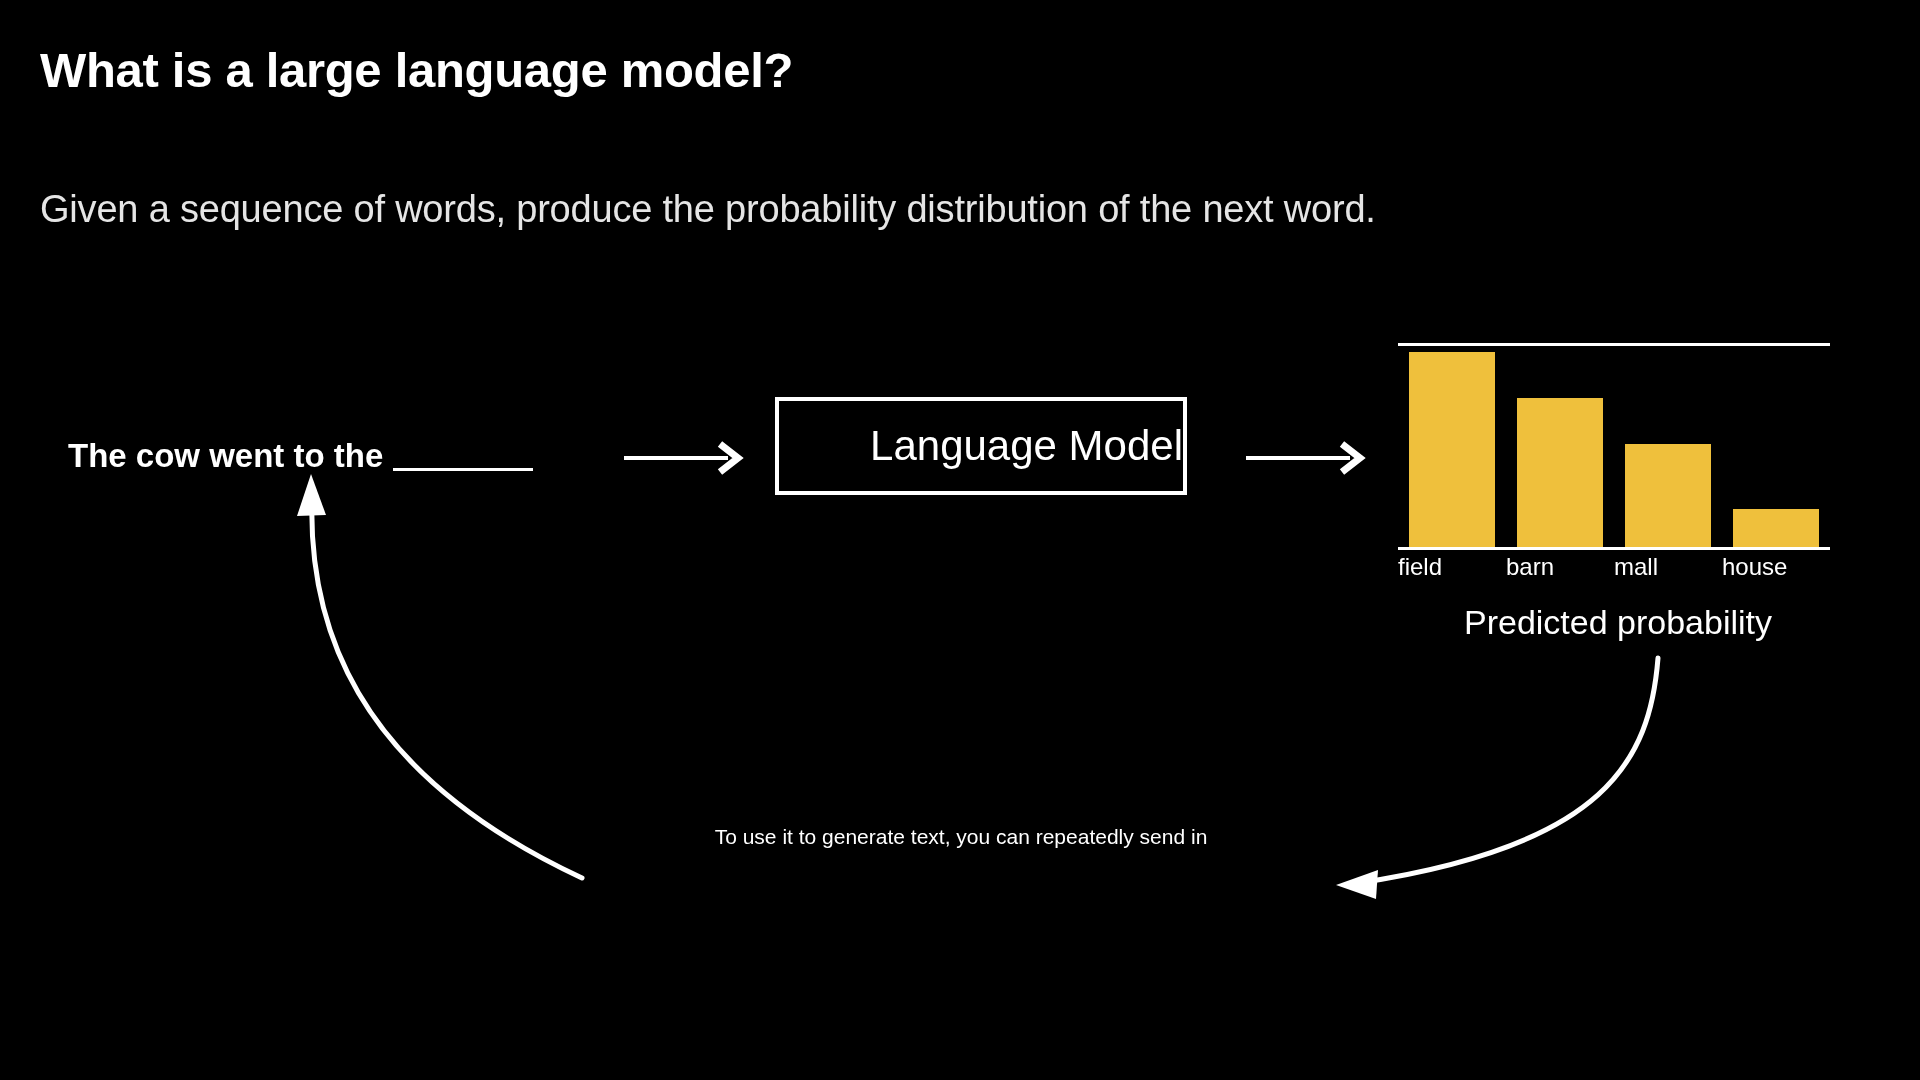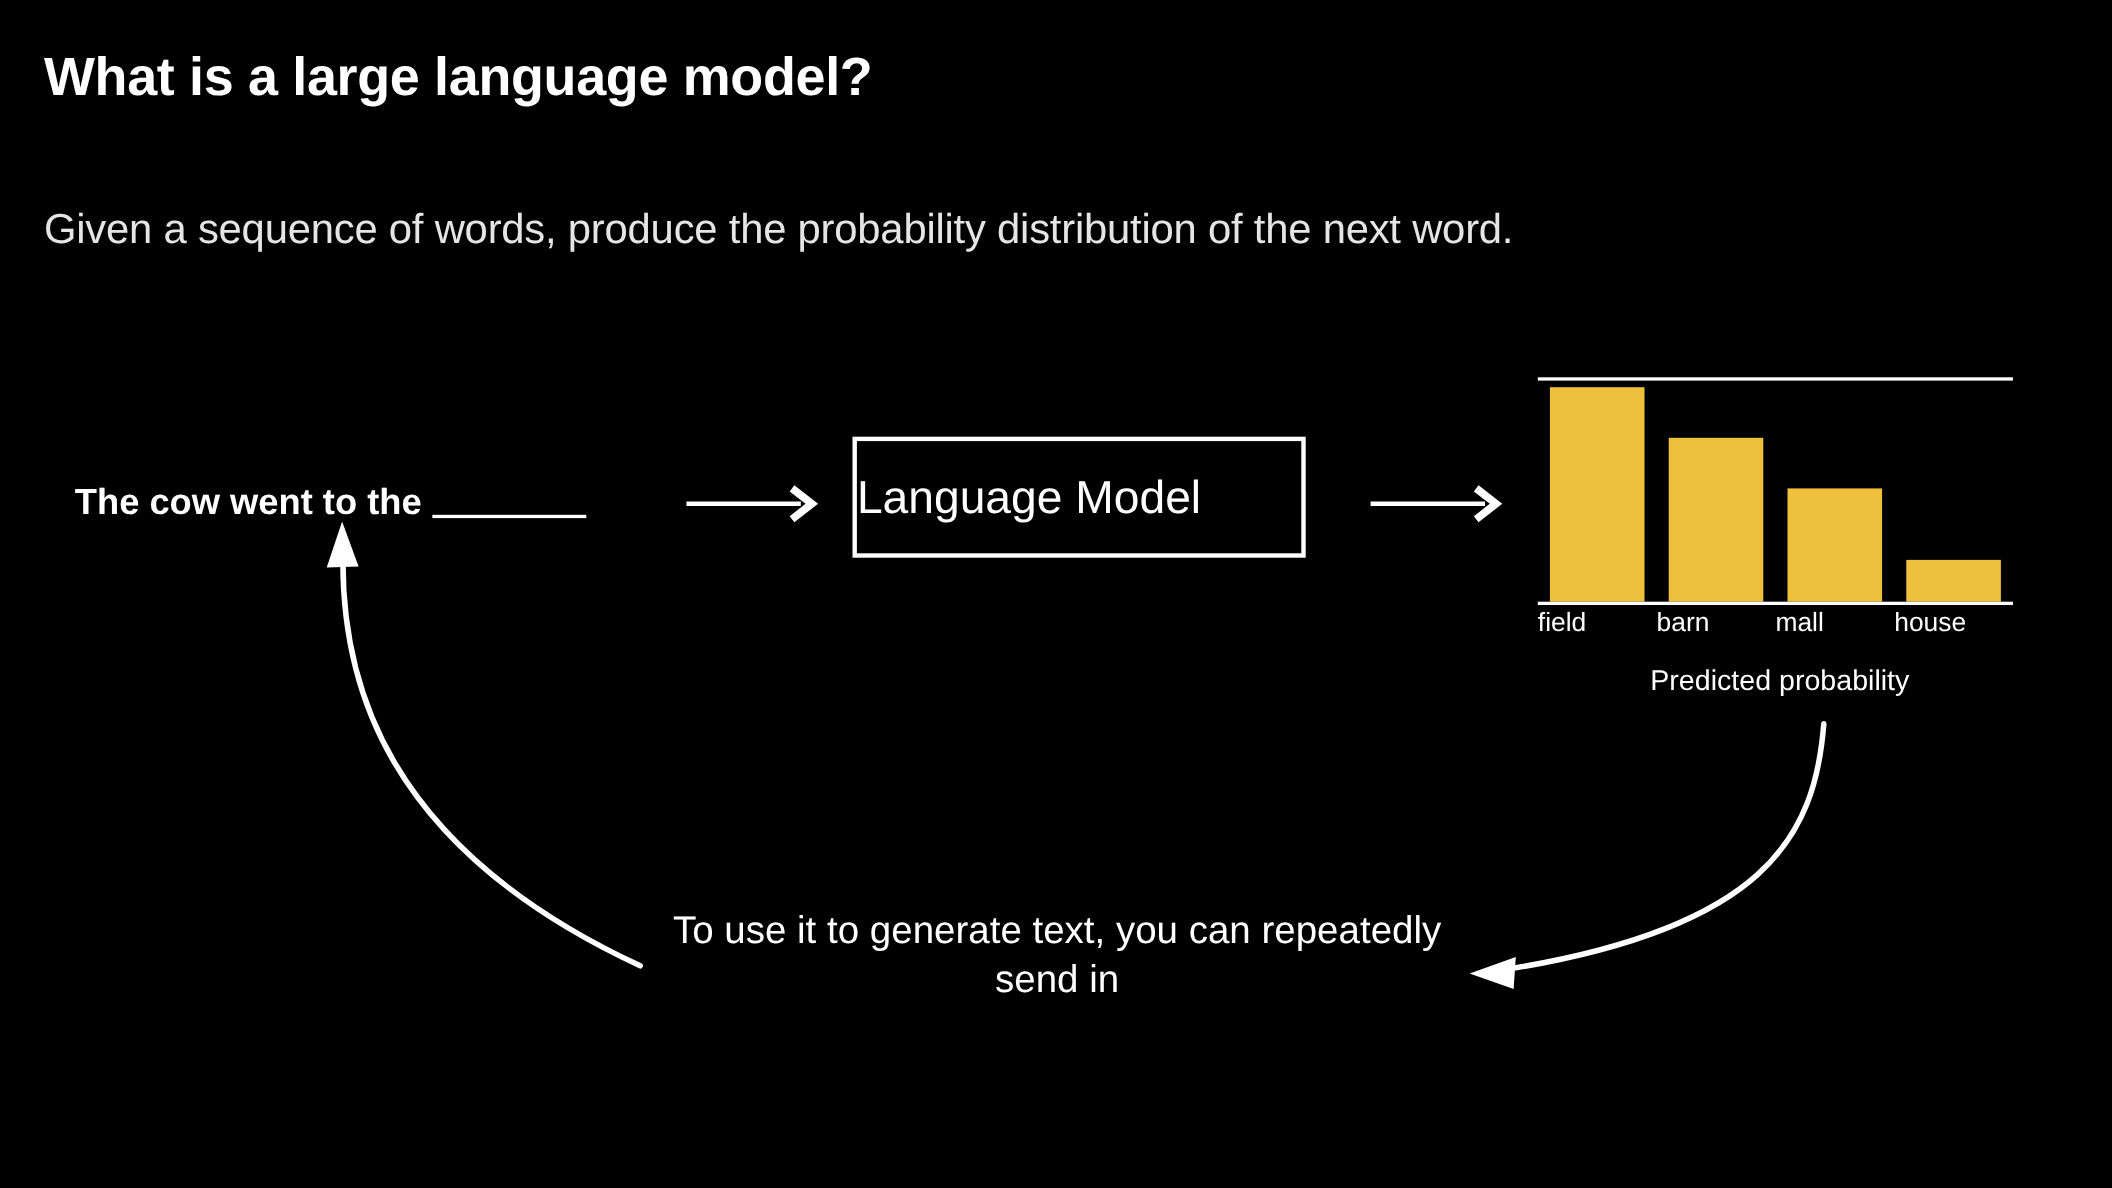--- a/index.html
+++ b/index.html
@@ -90,26 +90,26 @@
     fill: #ffffff;
     stroke: none;
   }
 
   
   .lm-box {
     position: absolute;
     left: 775px;
     top: 397px;
     width: 412px;
-    height: 110px;
+    height: 98px;
     border: 4px solid #ffffff;
     box-sizing: border-box;
     display: flex;
     align-items: center;
-    justify-content: flex-start;
+    justify-content: flex-end;
   }
   .lm-box-label {
     font-size: 42px;
     font-weight: 400;
     color: #ffffff;
     letter-spacing: 0px;
     white-space: nowrap;
   }
 
   
@@ -170,34 +170,34 @@
     font-weight: 400;
     color: #ffffff;
     letter-spacing: 0px;
   }
   .chart-caption {
     position: absolute;
     left: 1438px;
     top: 603px;
     width: 360px;
     text-align: center;
-    font-size: 26px;
+    font-size: 34px;
     font-weight: 400;
     color: #ffffff;
     white-space: nowrap;
   }
 
   
   .bottom-caption {
     position: absolute;
     left: 596px;
     top: 824px;
     width: 730px;
     text-align: center;
-    font-size: 35px;
+    font-size: 21px;
     line-height: 1.28;
     font-weight: 400;
     color: #ffffff;
   }
 </style>
 </head>
 <body>
 
 <div class="slide">
 

